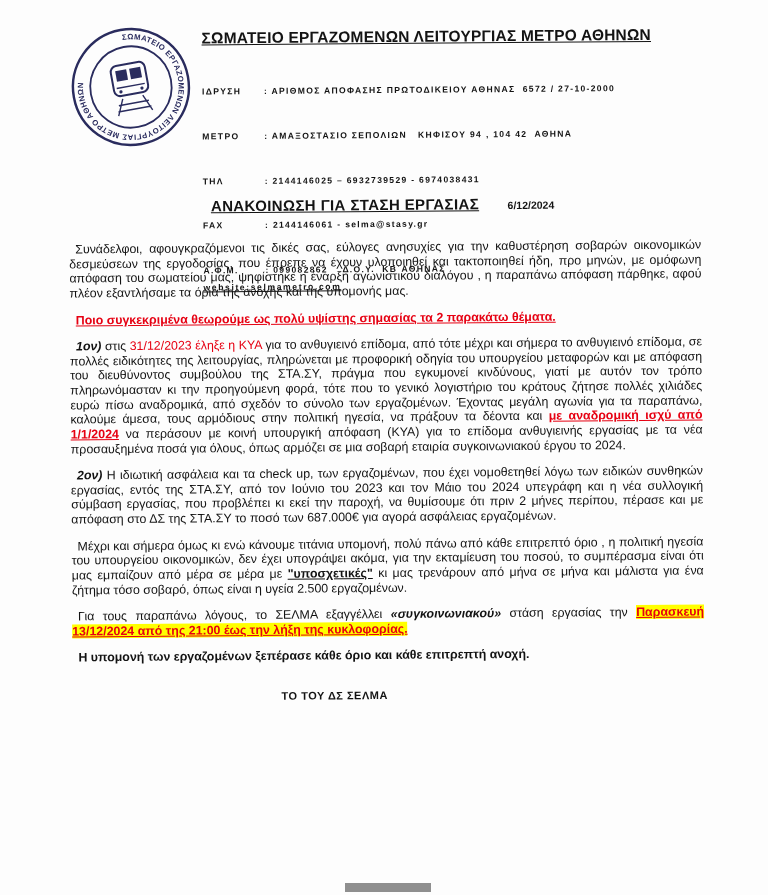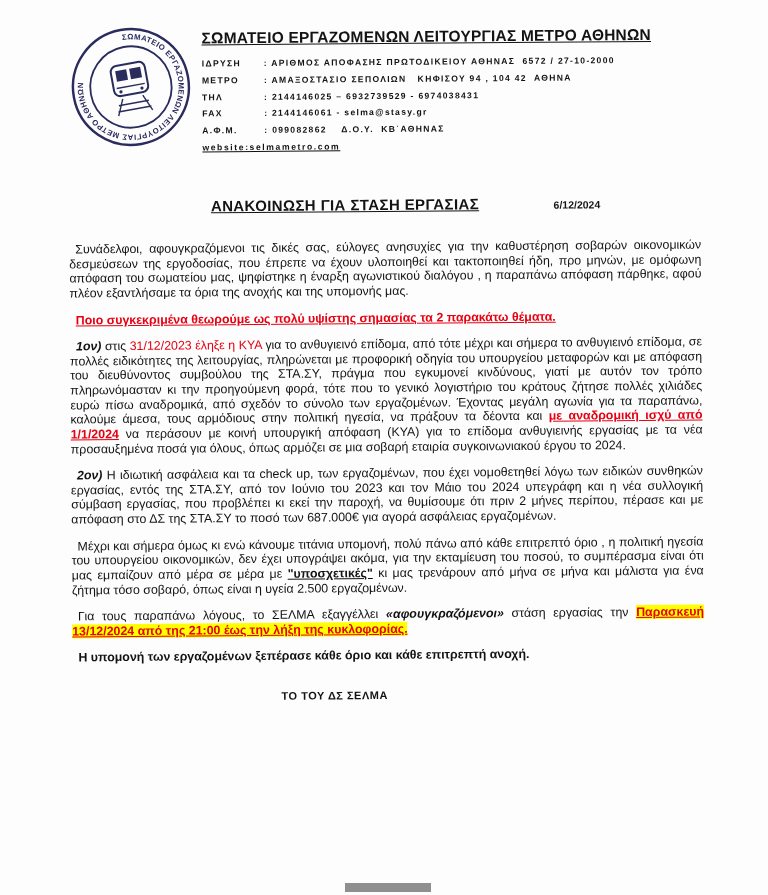--- a/index.html
+++ b/index.html
@@ -13,31 +13,31 @@
   
   .header{display:flex; align-items:flex-start; padding:24px 0 0 72px; height:132px;}
   .logo{width:122px; height:122px; flex:0 0 auto; transform:rotate(-10deg);}
   .head-text{margin-left:10px; padding-top:4px;}
   .org-name{
     font-size:15.5px; font-weight:bold; text-decoration:underline;
     letter-spacing:.2px; white-space:nowrap;
   }
   .details{margin-top:8px;}
   .detail-row{font-size:8.6px; font-weight:bold; letter-spacing:1.3px; line-height:1.95; white-space:nowrap;}
-  .detail-label{display:inline-block; width:62px;}
+  .detail-label{display:inline-block; width:62px;margin-top:28px;}
   .detail-value{white-space:pre-wrap;}
   .website{
     font-size:8.6px; font-weight:bold; letter-spacing:1.6px; margin-top:3px;
     text-decoration:underline; white-space:nowrap;
   }
 
   
   .title-row{margin-top:40px; padding-left:212px; white-space:nowrap;}
   .doc-title{font-size:15px; font-weight:bold; text-decoration:underline; letter-spacing:.4px;}
-  .doc-date{font-size:10.5px; font-weight:bold; margin-left:70px;}
+  .doc-date{font-size:10.5px; font-weight:bold; margin-left:24px;}
 
   
   .body{padding:26px 66px 0 70px; font-size:12.4px; line-height:1.18; text-align:justify;}
   .para{margin:0 0 12px 0; text-indent:6px;}
   .red{color:#e60012;}
   .red-u{color:#e60012; font-weight:bold; text-decoration:underline;}
   .bold{font-weight:bold;}
   .bold-u{font-weight:bold; text-decoration:underline;}
   .bold-i{font-weight:bold; font-style:italic;}
   .hl{
@@ -115,21 +115,21 @@
       <p class="para"><span>Συνάδελφοι, αφουγκραζόμενοι τις δικές σας, εύλογες ανησυχίες για την καθυστέρηση σοβαρών οικονομικών δεσμεύσεων  της εργοδοσίας,  που έπρεπε να έχουν υλοποιηθεί και τακτοποιηθεί ήδη, προ μηνών, με ομόφωνη απόφαση του σωματείου μας, ψηφίστηκε η έναρξη αγωνιστικού διαλόγου , η παραπάνω απόφαση πάρθηκε, αφού πλέον εξαντλήσαμε τα όρια της ανοχής και της υπομονής μας.</span></p>
 
       <p class="para"><span class="red-u">Ποιο συγκεκριμένα θεωρούμε ως πολύ υψίστης σημασίας τα 2 παρακάτω θέματα.</span></p>
 
       <p class="para"><span class="item-label">1ον)</span><span> στις </span><span class="red">31/12/2023 έληξε η ΚΥΑ</span><span> για το ανθυγιεινό επίδομα, από τότε μέχρι και σήμερα το ανθυγιεινό επίδομα,  σε πολλές ειδικότητες της λειτουργίας, πληρώνεται με προφορική οδηγία του υπουργείου μεταφορών και με απόφαση  του διευθύνοντος συμβούλου της ΣΤΑ.ΣΥ, πράγμα που εγκυμονεί κινδύνους, γιατί με αυτόν τον τρόπο πληρωνόμασταν  κι την προηγούμενη φορά, τότε που το γενικό λογιστήριο του κράτους ζήτησε πολλές χιλιάδες ευρώ πίσω αναδρομικά, από σχεδόν το σύνολο των εργαζομένων.  Έχοντας μεγάλη αγωνία για τα παραπάνω, καλούμε  άμεσα,  τους αρμόδιους στην πολιτική ηγεσία, να πράξουν τα δέοντα και </span><span class="red-u">με αναδρομική ισχύ από 1/1/2024</span><span> να περάσουν με κοινή υπουργική απόφαση (ΚΥΑ) για το επίδομα ανθυγιεινής εργασίας με τα νέα προσαυξημένα ποσά για όλους, όπως αρμόζει σε μια σοβαρή εταιρία συγκοινωνιακού έργου το 2024.</span></p>
 
       <p class="para"><span class="item-label">2ον)</span><span> Η ιδιωτική ασφάλεια και τα check up, των εργαζομένων, που έχει νομοθετηθεί λόγω των ειδικών συνθηκών εργασίας, εντός της ΣΤΑ.ΣΥ, από τον Ιούνιο του 2023  και τον Μάιο του 2024 υπεγράφη και η νέα συλλογική σύμβαση εργασίας, που προβλέπει κι εκεί την παροχή, να θυμίσουμε ότι πριν 2 μήνες περίπου,  πέρασε και με απόφαση στο ΔΣ της ΣΤΑ.ΣΥ το ποσό των 687.000€ για αγορά ασφάλειας εργαζομένων.</span></p>
 
       <p class="para"><span>Μέχρι και  σήμερα όμως κι ενώ κάνουμε τιτάνια υπομονή, πολύ πάνω από κάθε επιτρεπτό όριο , η πολιτική ηγεσία του υπουργείου οικονομικών, δεν έχει υπογράψει ακόμα, για την εκταμίευση του ποσού, το συμπέρασμα είναι ότι  μας εμπαίζουν από μέρα σε μέρα με  </span><span class="bold-u">"υποσχετικές"</span><span> κι μας τρενάρουν από μήνα σε μήνα και μάλιστα για ένα ζήτημα τόσο σοβαρό, όπως είναι η υγεία 2.500 εργαζομένων.</span></p>
 
-      <p class="para"><span>Για τους παραπάνω λόγους, το ΣΕΛΜΑ εξαγγέλλει </span><span class="bold-i">«αφουγκραζόμενοι»</span><span> στάση εργασίας την </span><span class="hl">Παρασκευή 13/12/2024 από της 21:00 έως την λήξη της κυκλοφορίας.</span></p>
+      <p class="para"><span>Για τους παραπάνω λόγους, το ΣΕΛΜΑ εξαγγέλλει </span><span class="bold-i">«συγκοινωνιακού»</span><span> στάση εργασίας την </span><span class="hl">Παρασκευή 13/12/2024 από της 21:00 έως την λήξη της κυκλοφορίας.</span></p>
 
       <p class="para bold"><span>Η υπομονή των  εργαζομένων ξεπέρασε κάθε όριο και κάθε επιτρεπτή ανοχή.</span></p>
 
     </div>
 
     <div class="signature">ΤΟ ΤΟΥ ΔΣ ΣΕΛΜΑ</div>
 
   </div>
 
   <div class="scan-bar"></div>

